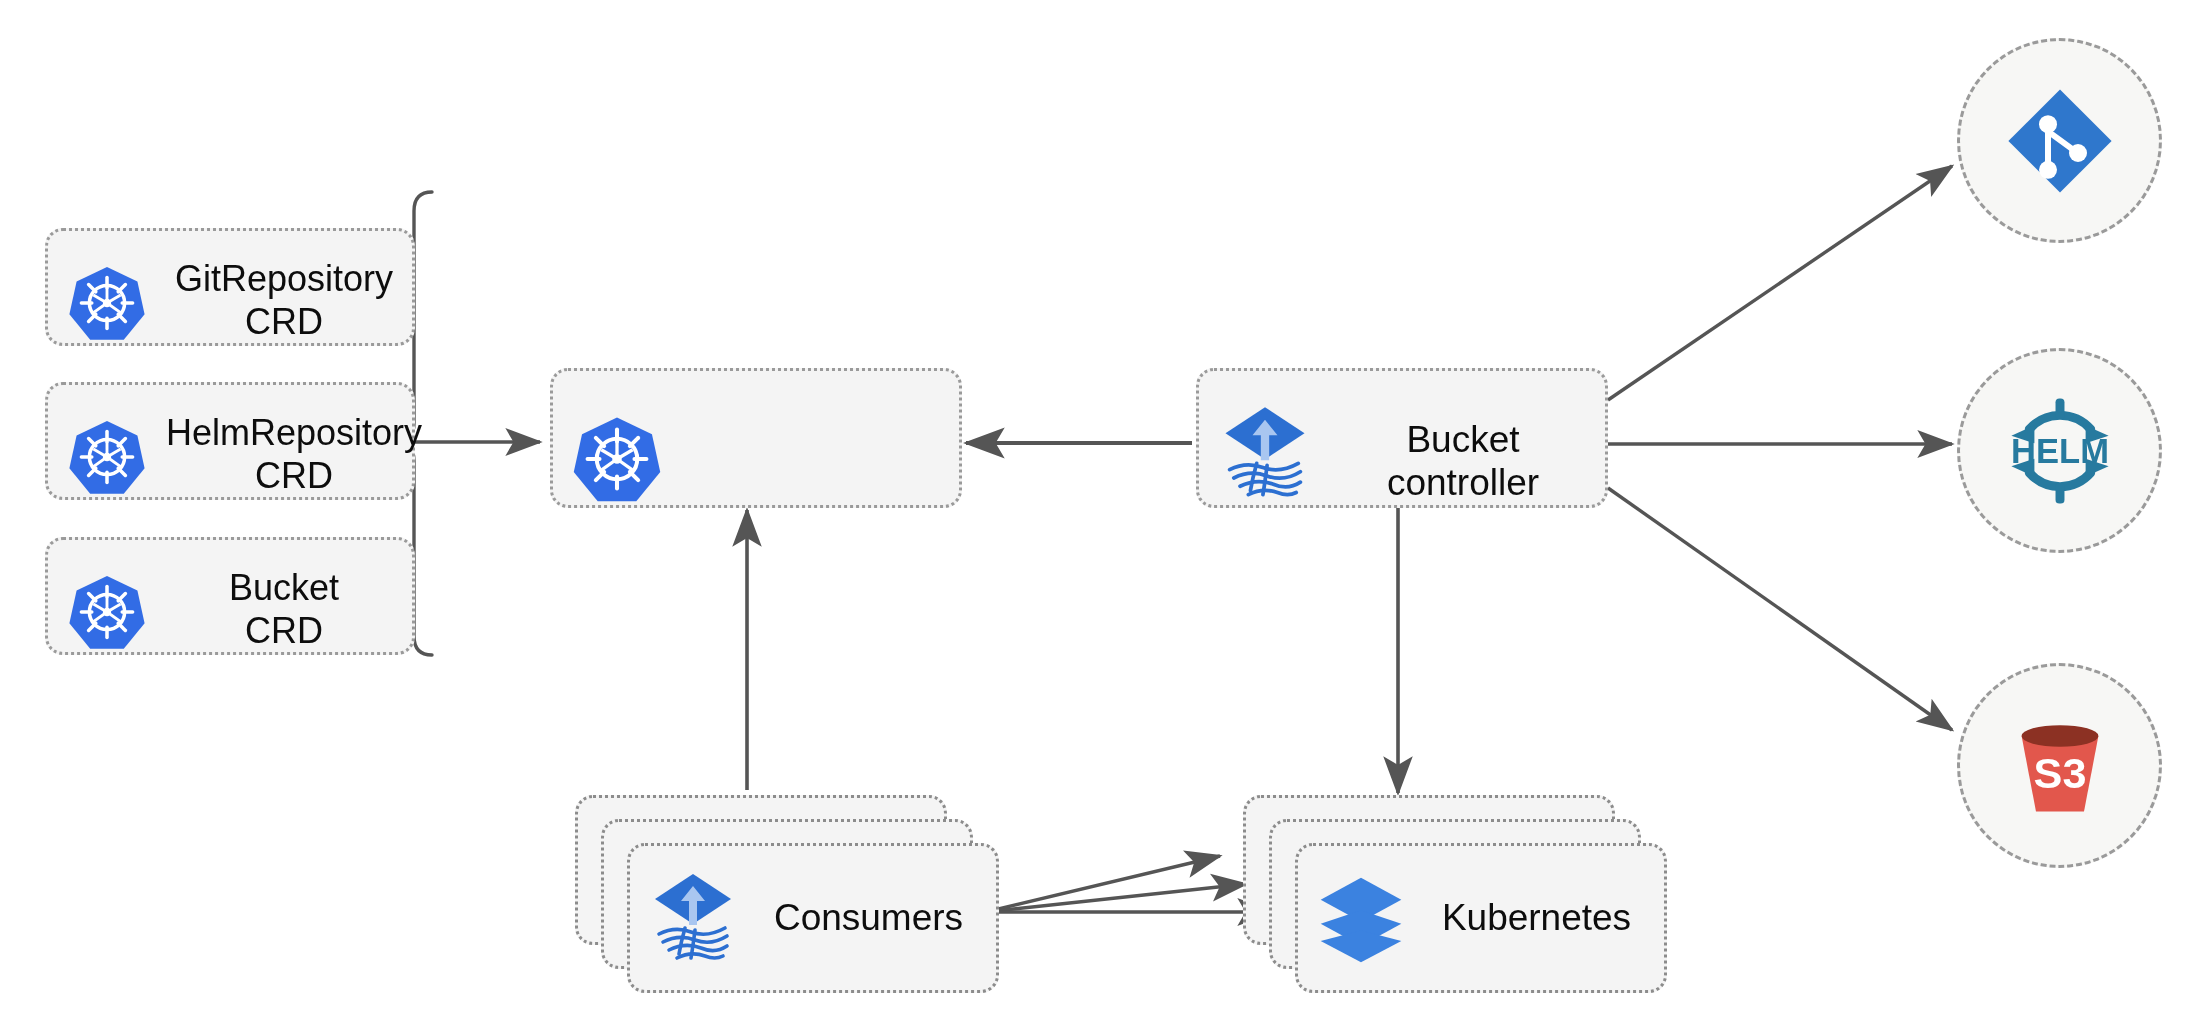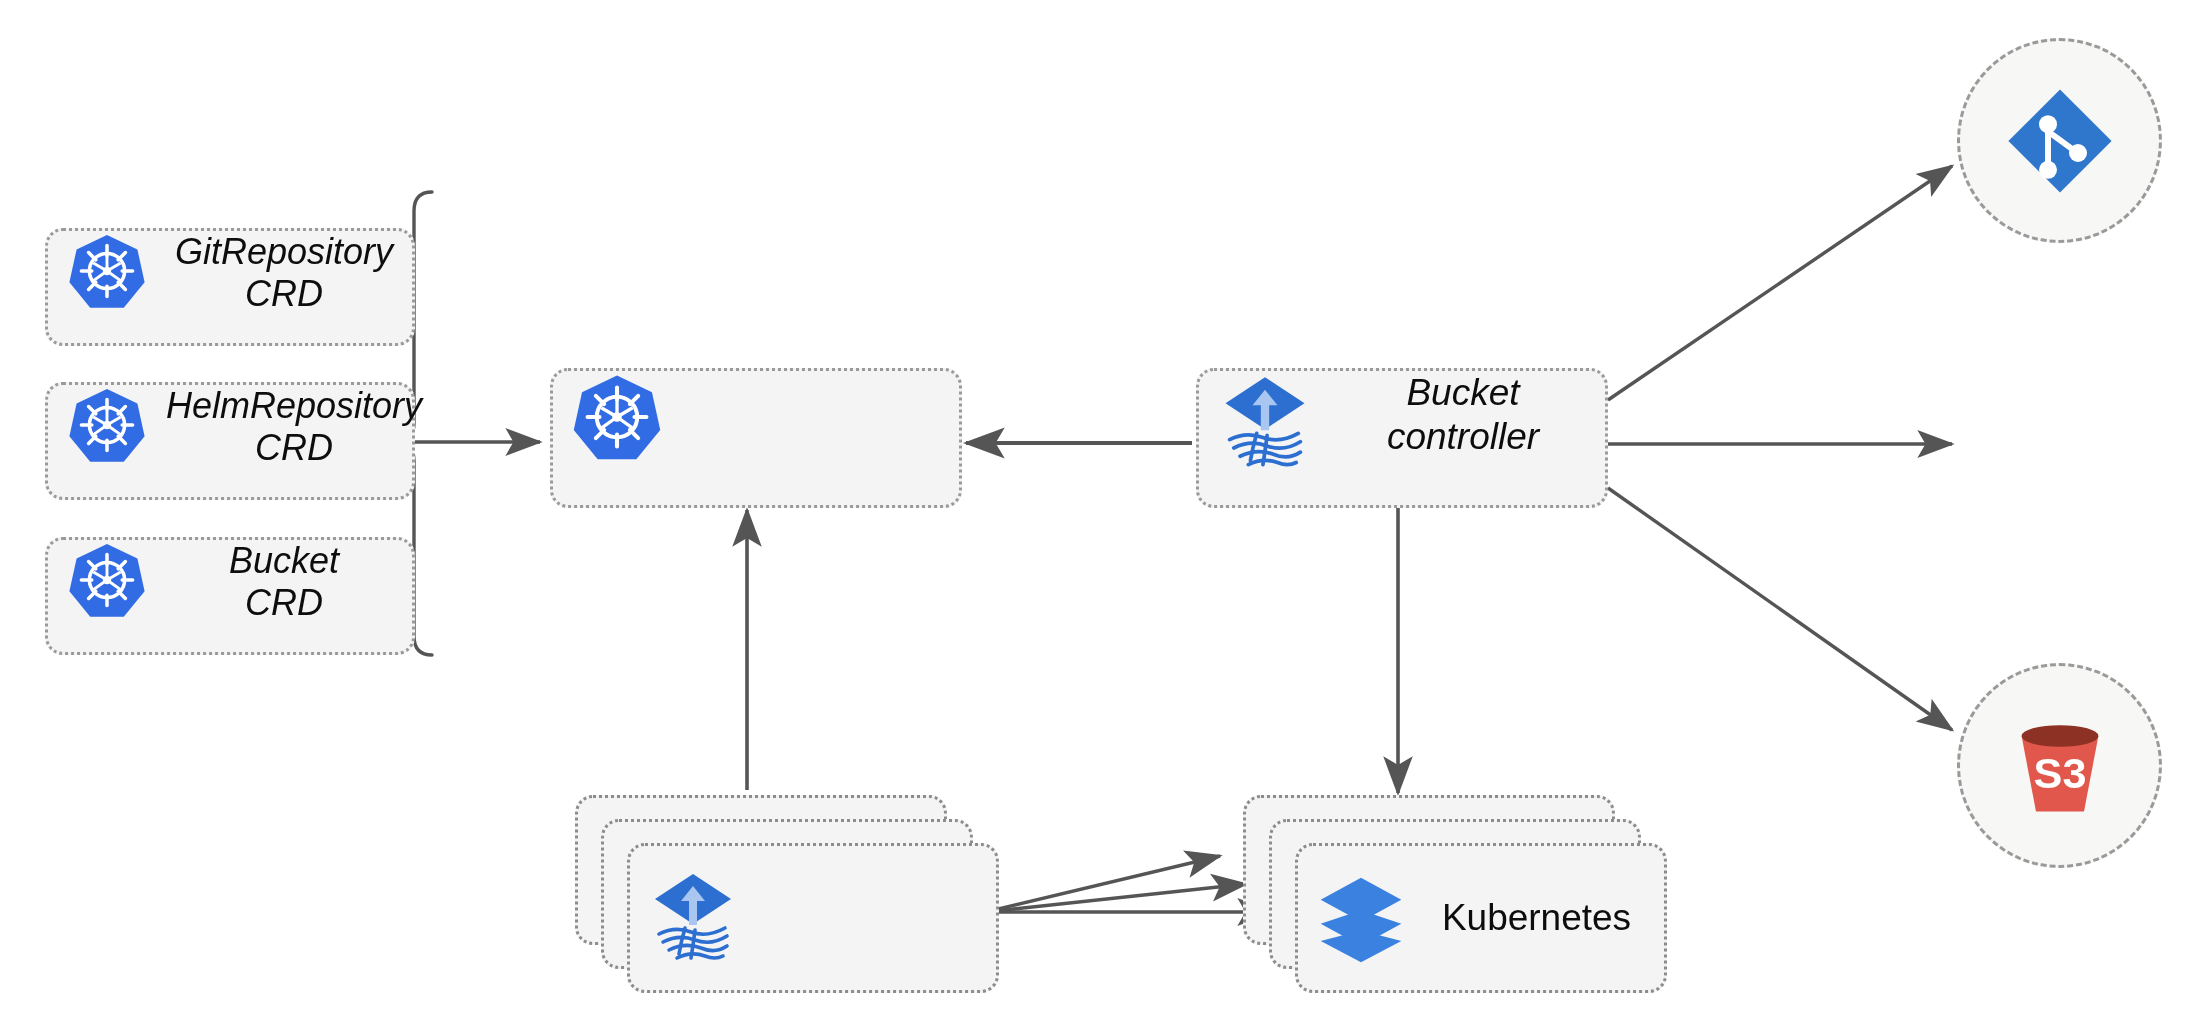--- a/index.html
+++ b/index.html
@@ -1,21 +1,21 @@
 <!DOCTYPE html>
 <html><head>
 <meta charset="utf-8">
 <style>
   html,body{margin:0;padding:0;background:#ffffff;}
   body{width:2196px;height:1030px;overflow:hidden;font-family:"Liberation Sans",sans-serif;}
   #stage{position:relative;width:2196px;height:1030px;background:#ffffff;}
   svg.edges{position:absolute;left:0;top:0;width:2196px;height:1030px;pointer-events:none;}
 
   .node{position:absolute;background:#f4f4f4;border:3px dotted #9a9a9a;border-radius:18px;
-        box-sizing:border-box;display:flex;align-items:flex-start;font-style:italic;}
+        box-sizing:border-box;display:flex;align-items:flex-end;}
   .node .lbl{font-size:37px;color:#0d0d0d;line-height:1.18;text-align:center;flex:1;
              padding-right:10px;white-space:pre-line;}
   .node .ico{flex:0 0 auto;display:flex;align-items:center;justify-content:center;}
 
   .crd{width:370px;height:118px;left:45px;}
   .crd .ico{width:118px;}
   .crd .lbl{font-size:36px;}
 
   .circle{position:absolute;width:205px;height:205px;border-radius:50%;
           background:#f7f7f5;border:3px dashed #9a9a9a;box-sizing:border-box;
@@ -198,20 +198,37 @@
       <g stroke="#ffffff" stroke-width="5" fill="none" stroke-linecap="round">
         <line x1="40" y1="72" x2="40" y2="38"></line>
         <path d="M40,42 L62,58"></path>
       </g>
       <circle cx="40" cy="74" r="7.5" fill="#ffffff"></circle>
       <circle cx="40" cy="36" r="7.5" fill="#ffffff"></circle>
       <circle cx="65" cy="60" r="7.5" fill="#ffffff"></circle>
     </svg>
   </div>
 
+  <div class="circle" style="left:1957px;top:348px">
+    <svg width="128" height="128" viewBox="0 0 100 100">
+      <g stroke="#277a9f" stroke-width="7" fill="none" stroke-linecap="round">
+        <path d="M26,33 A32,32 0 0 1 74,33"></path>
+        <path d="M26,67 A32,32 0 0 0 74,67"></path>
+      </g>
+      <g fill="#277a9f">
+        <rect x="46.5" y="9" width="7" height="16" rx="3"></rect>
+        <rect x="46.5" y="75" width="7" height="16" rx="3"></rect>
+        <polygon points="12,38 30,30 30,44"></polygon>
+        <polygon points="88,38 70,30 70,44"></polygon>
+        <polygon points="12,62 30,56 30,70"></polygon>
+        <polygon points="88,62 70,56 70,70"></polygon>
+      </g>
+      <text x="50" y="59" text-anchor="middle" fill="#277a9f" font-family="Liberation Sans, sans-serif" font-size="27" font-weight="bold">HELM</text>
+    </svg>
+  </div>
 
   <div class="circle" style="left:1957px;top:663px">
     <svg width="120" height="120" viewBox="0 0 100 100">
       <path d="M18,25 L82,25 L70,88 L30,88 Z" fill="#e2574c"></path>
       <ellipse cx="50" cy="25" rx="32" ry="9" fill="#8c3123"></ellipse>
       <text x="50" y="68" text-anchor="middle" fill="#ffffff" font-family="Liberation Sans, sans-serif" font-size="36" font-weight="bold">S3</text>
     </svg>
   </div>
 
   <div class="stack" style="left:575px;top:795px;width:420px;height:200px">
@@ -225,20 +242,21 @@
           <g stroke="#2c6fd1" stroke-width="3.6" stroke-linecap="round" fill="none">
             <path d="M16,66 q16,-8 32,-2 q16,6 34,-4"></path>
             <path d="M20,74 q16,-8 32,-2 q16,6 32,-4"></path>
             <path d="M26,82 q16,-8 32,-2 q14,6 26,-2"></path>
             <path d="M34,90 q14,-7 28,-2 q10,4 18,0"></path>
             <path d="M42,60 q-4,14 -6,26"></path>
             <path d="M52,62 q-2,16 -4,28"></path>
           </g>
         </svg>
       </span>
+      <span class="lbl">Consumers</span>
     </div>
   </div>
 
   <div class="stack" style="left:1243px;top:795px;width:420px;height:200px">
     <div class="layer" style="left:0;top:0"></div>
     <div class="layer" style="left:26px;top:24px"></div>
     <div class="layer top" style="left:52px;top:48px">
       <span class="ico">
         <svg width="96" height="96" viewBox="0 0 100 100">
           <polygon points="50,8 92,31 50,54 8,31" fill="#3b82e0"></polygon>

